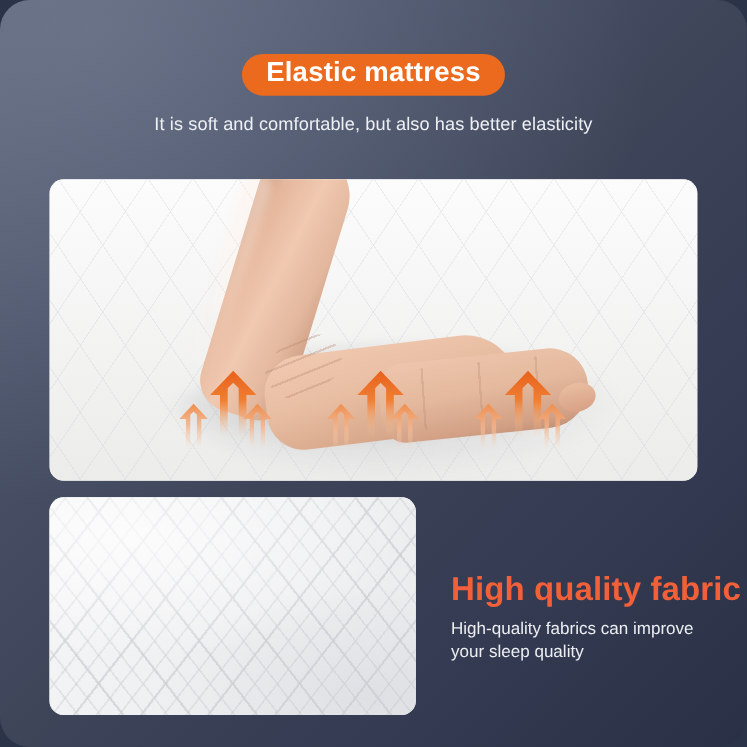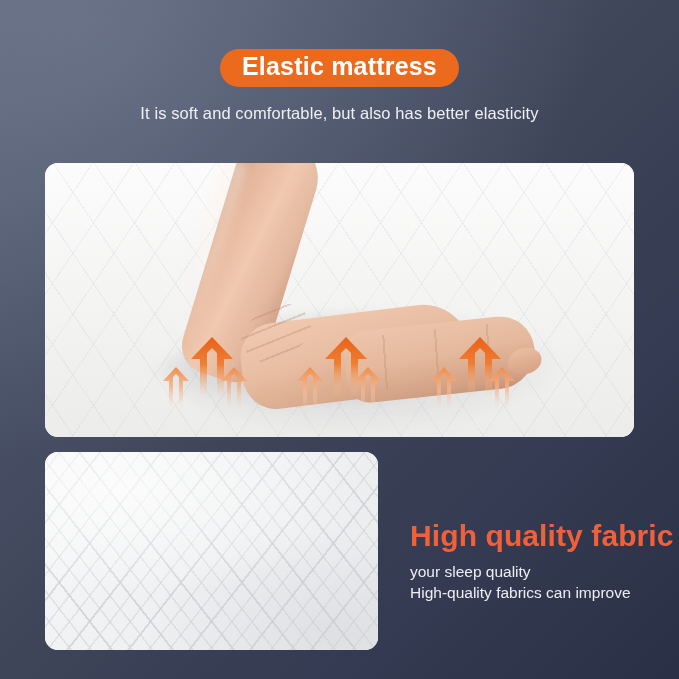--- a/index.html
+++ b/index.html
@@ -15,20 +15,21 @@
 
   #poster {
     position: relative;
     width: 679px;
     height: 679px;
     overflow: hidden;
     
     background:
       radial-gradient(130% 110% at 12% 4%, rgba(120,130,152,0.55) 0%, rgba(120,130,152,0.0) 58%),
       linear-gradient(135deg, #5d6679 0%, #4a5268 26%, #3e4559 50%, #343b52 74%, #2a3146 100%);
+    border-radius: 27px;
   }
 
   
   .header {
     position: absolute;
     left: 0;
     top: 0;
     width: 100%;
     text-align: center;
   }
@@ -373,18 +374,18 @@
   </div>
 
   <div class="fabric-card">
     <div class="fabric-texture"></div>
     <div class="fabric-sheen"></div>
   </div>
 
   <div class="fabric-copy">
     <div class="fabric-heading">High quality fabric</div>
     <div class="fabric-body">
+      <span class="line">High-quality fabrics can improve</span>
       <span class="line">your sleep quality</span>
-      <span class="line">High-quality fabrics can improve</span>
     </div>
   </div>
 
 </div>
 
 </body></html>

